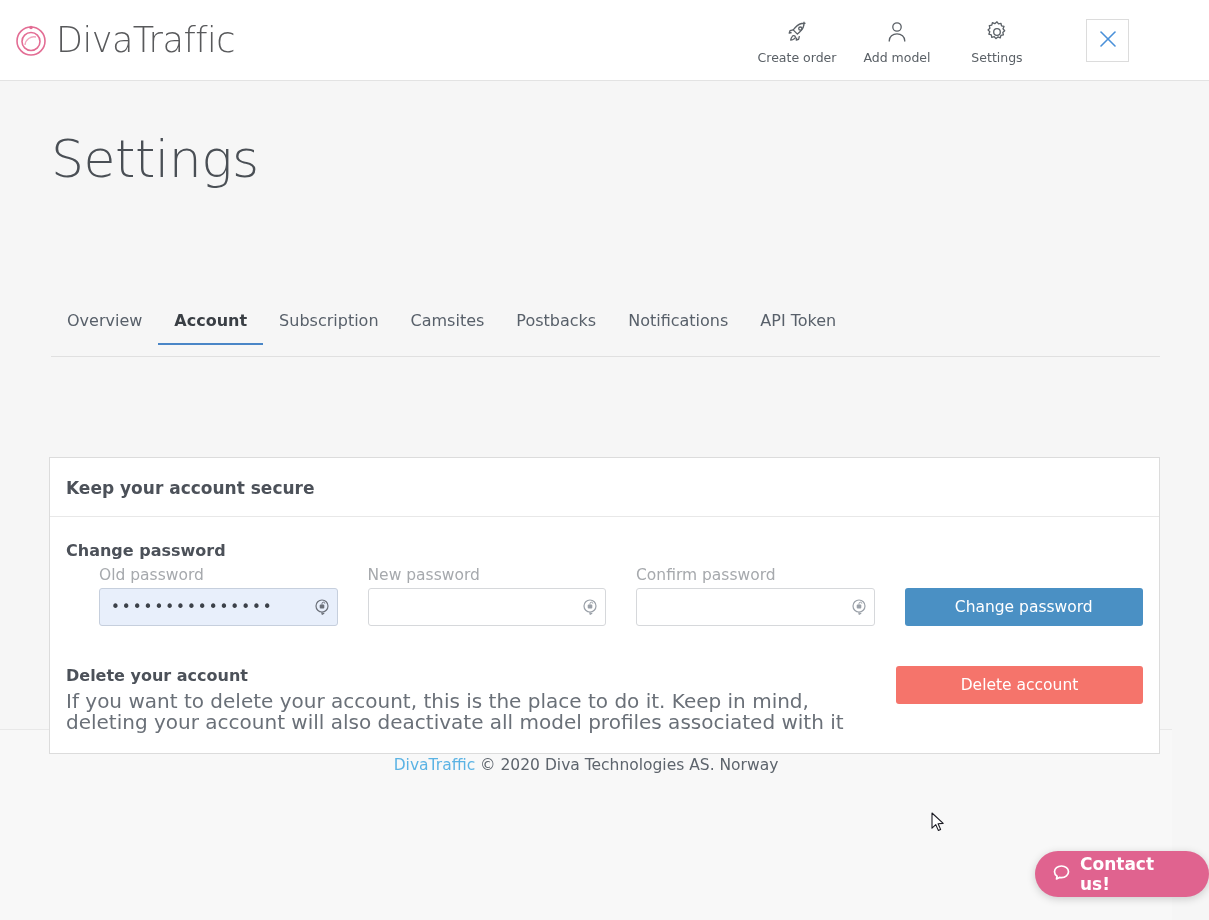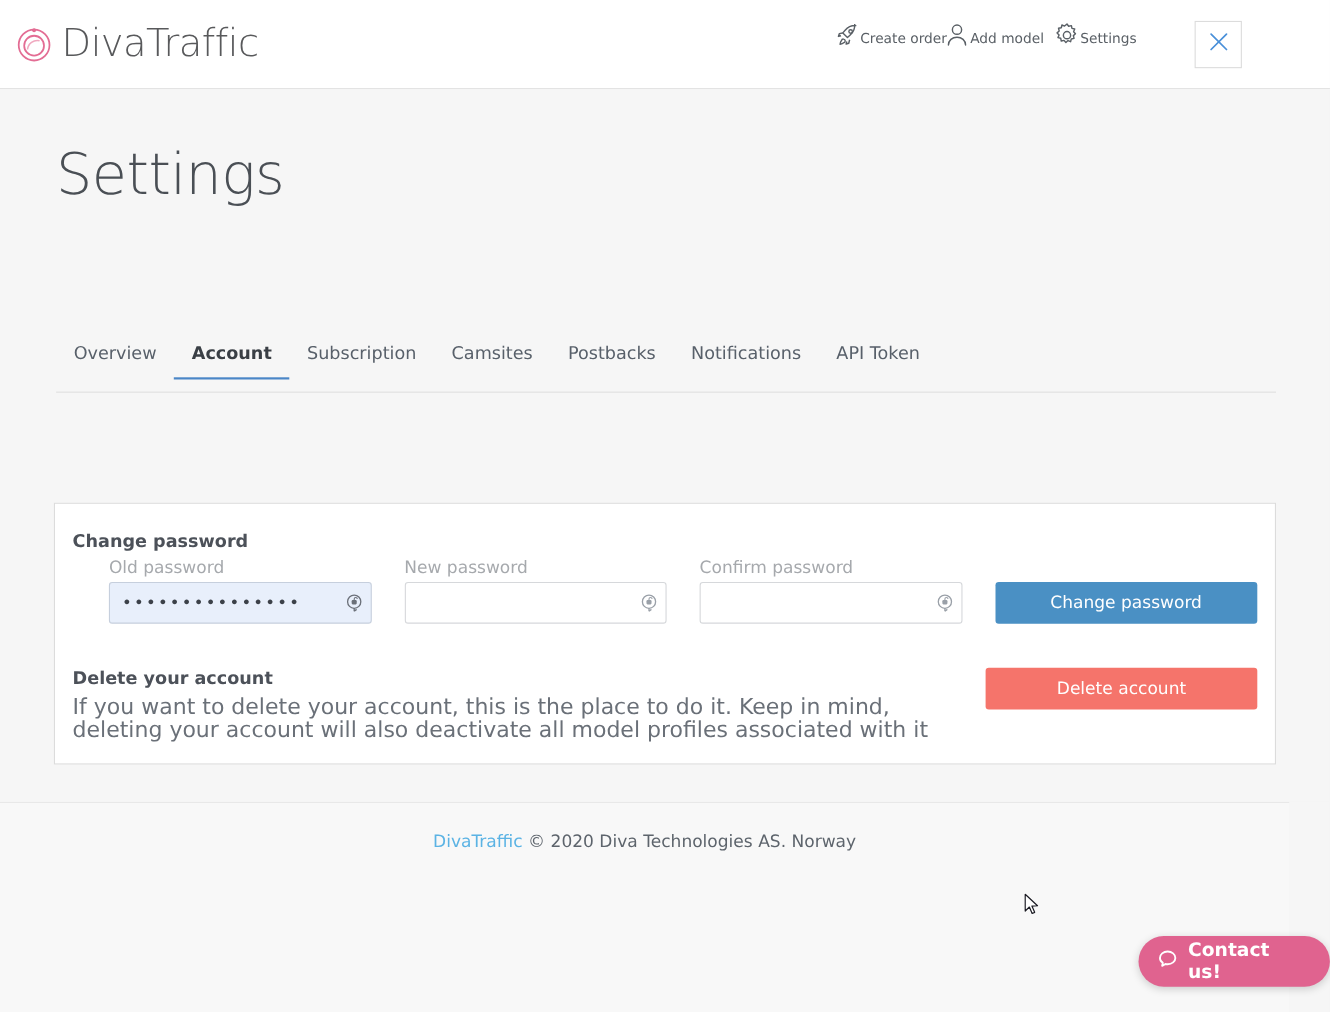--- a/index.html
+++ b/index.html
@@ -50,21 +50,21 @@
     position: absolute;
     left: 758px;
     top: 19px;
     display: flex;
     gap: 22px;
   }
 
   .hdr-item {
     width: 78px;
     display: flex;
-    flex-direction: row;
+    flex-direction: column;
     align-items: center;
     cursor: pointer;
   }
 
   .hdr-icon { height: 26px; display: flex; align-items: center; justify-content: center; }
 
   .hdr-label {
     font-size: 12.5px;
     color: #5a6066;
     margin-top: 5px;
@@ -401,20 +401,21 @@
     <div class="main-tab">Subscription</div>
     <div class="main-tab">Camsites</div>
     <div class="main-tab">Postbacks</div>
     <div class="main-tab">Notifications</div>
     <div class="main-tab">API Token</div>
   </div>
 
 
   <div class="card">
 
+    <div class="card-header">Keep your account secure</div>
 
     <div class="card-body">
 
       <div class="section-title">Change password</div>
 
       <div class="field-row">
 
         <div class="field">
           <span class="field-label">Old password</span>
           <div class="input-wrap">

